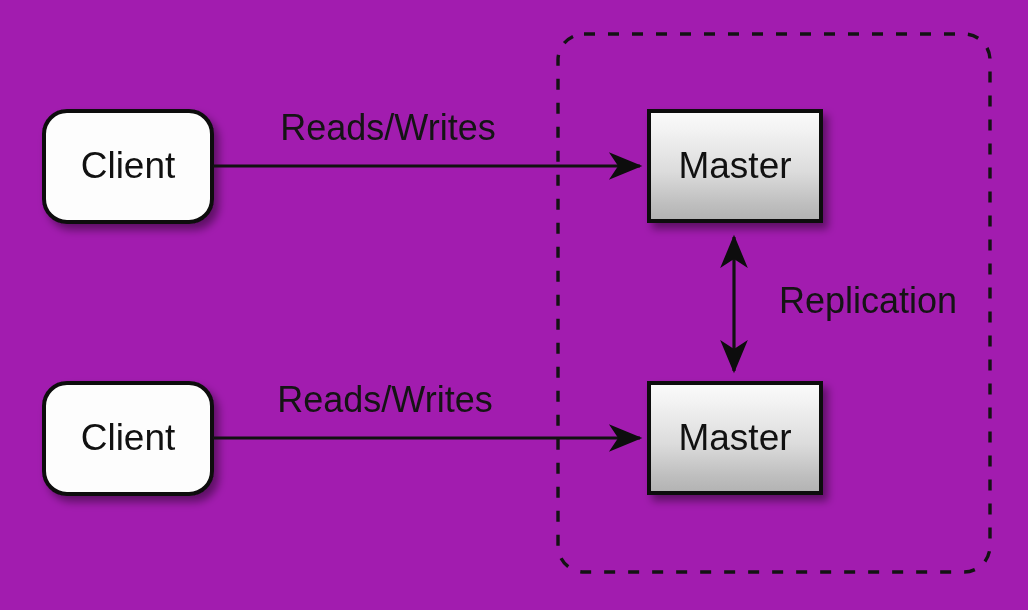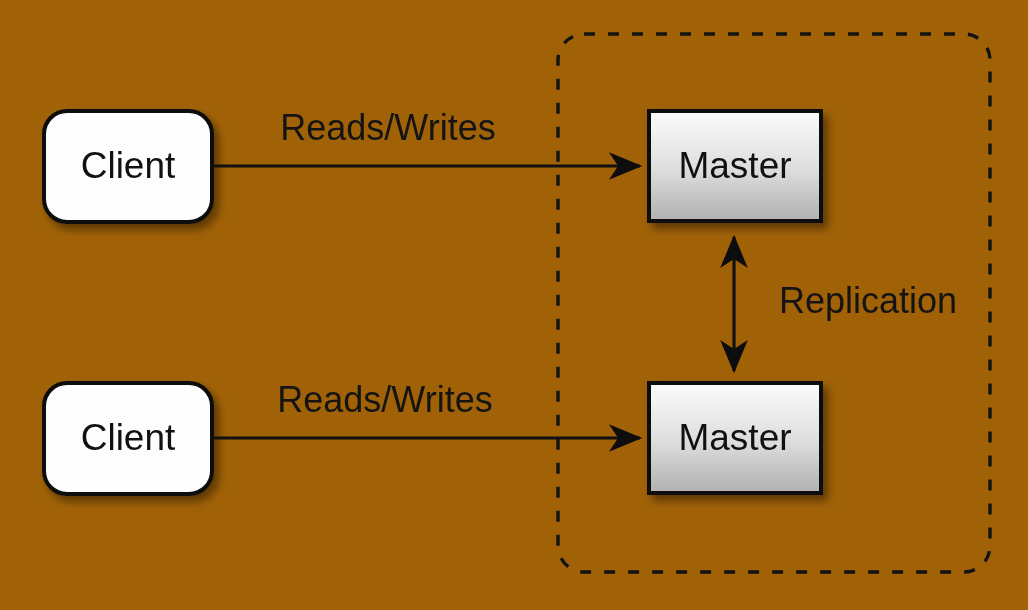--- a/index.html
+++ b/index.html
@@ -9,21 +9,21 @@
     background: #ffffff;
   }
   body {
     font-family: "Liberation Sans", sans-serif;
     -webkit-font-smoothing: antialiased;
   }
   #canvas {
     position: relative;
     width: 1028px;
     height: 610px;
-    background: #a16207;
+    background: #a21caf;
     overflow: hidden;
   }
   #diagram-svg {
     position: absolute;
     left: 0;
     top: 0;
     width: 1028px;
     height: 610px;
     display: block;
   }

